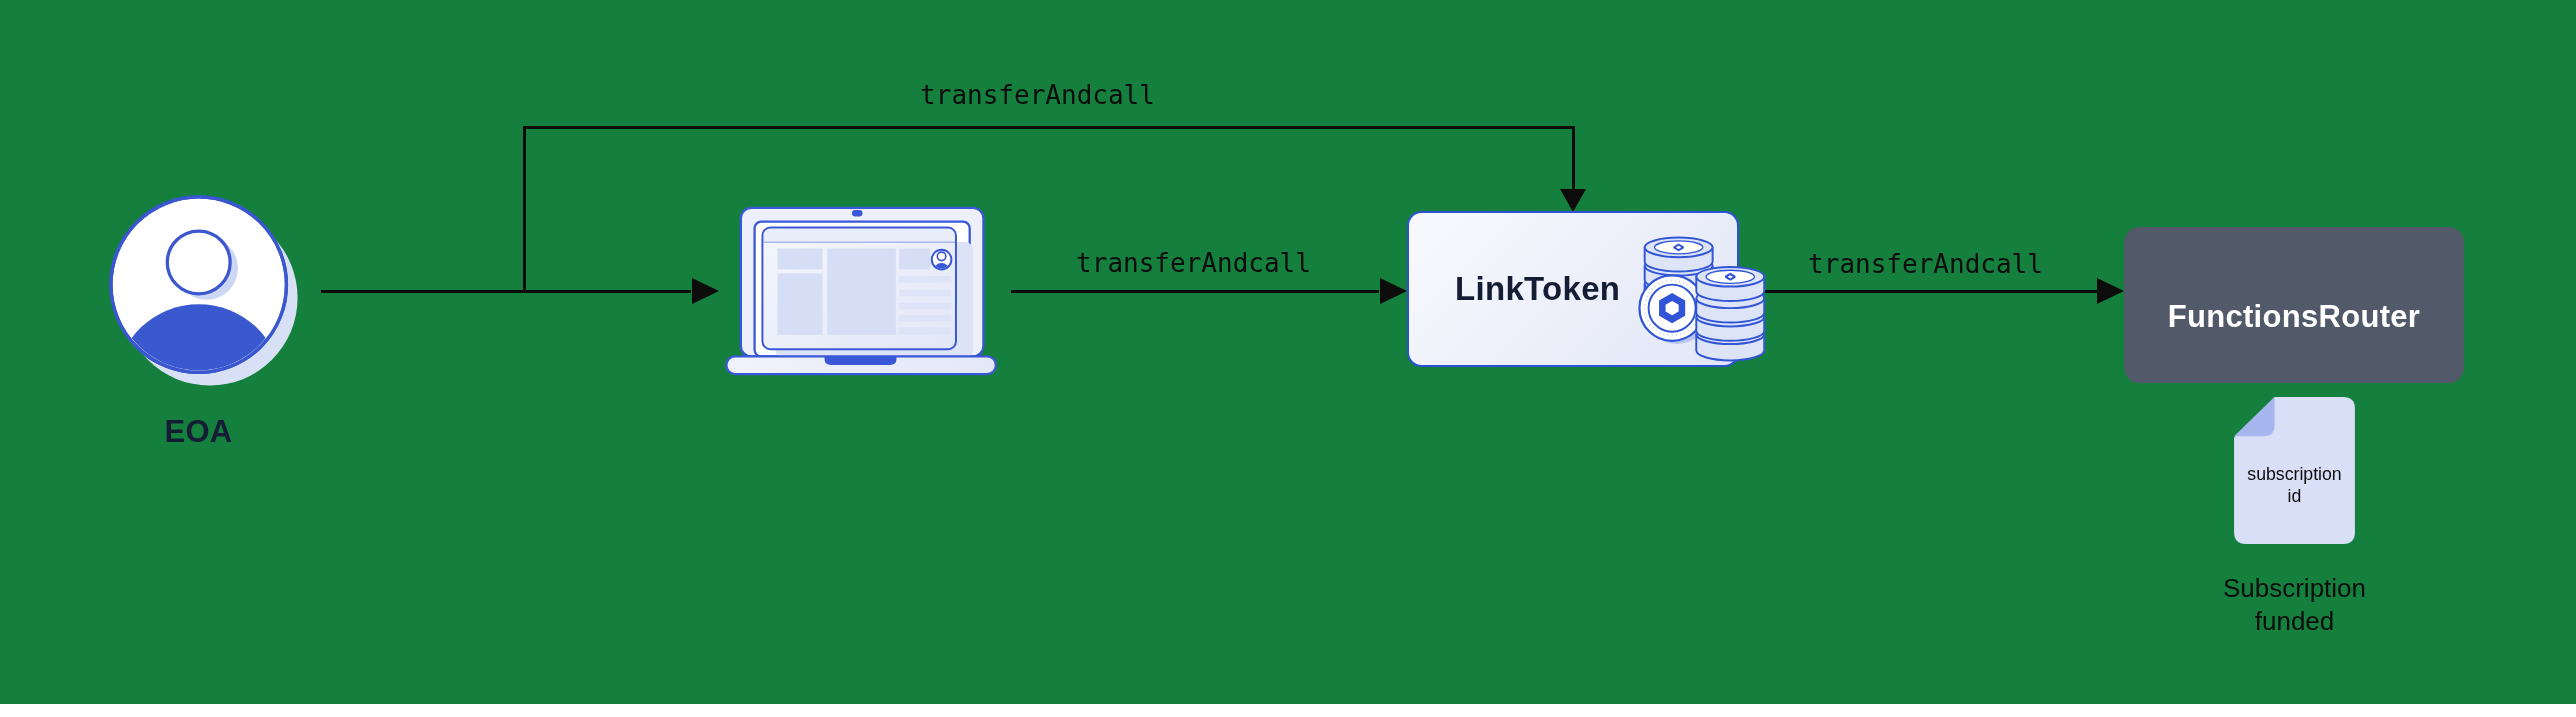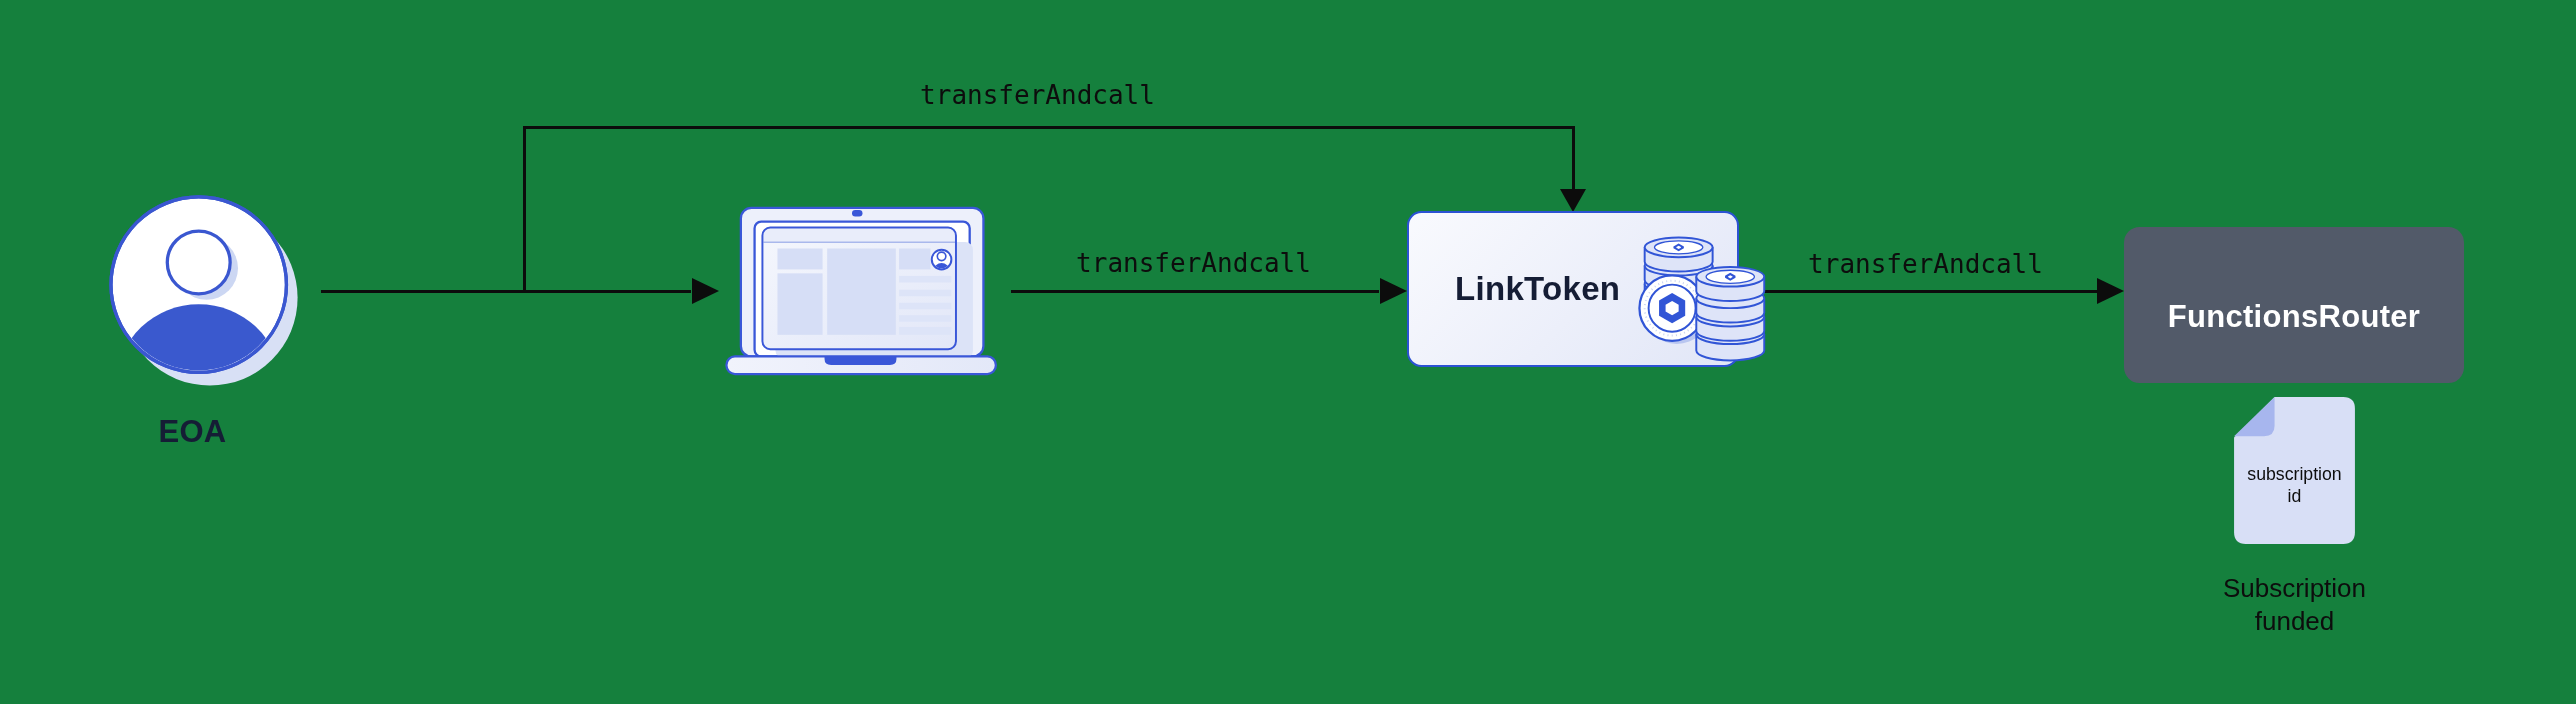--- a/index.html
+++ b/index.html
@@ -96,21 +96,21 @@
     <circle cx="154" cy="157" r="134" fill="#d8e0f5"></circle>
     <circle cx="137" cy="137" r="134" fill="#ffffff" stroke="#3a57d0" stroke-width="5"></circle>
     <circle cx="149" cy="112" r="48" fill="#ccd7f3"></circle>
     <circle cx="137" cy="103" r="48" fill="#ffffff" stroke="#3a57d0" stroke-width="5"></circle>
     <clipPath id="eoaClip">
         <circle cx="137" cy="137" r="131"></circle>
       </clipPath>
     <ellipse cx="137" cy="285" rx="124" ry="118" fill="#3a59ce" clip-path="url(#eoaClip)"></ellipse>
     <circle cx="137" cy="137" r="134" fill="none" stroke="#3a57d0" stroke-width="5"></circle>
   </svg>
-  <div class="node-label" style="left:94px;top:414px;width:197px;">EOA</div>
+  <div class="node-label" style="left:100px;top:414px;width:197px;">EOA</div>
 
   <svg class="illus" style="left:723px;top:206px;" width="275" height="170" viewBox="0 0 420 260">
     <defs>
       <linearGradient id="gBrowser" x1="0" y1="0" x2="1" y2="1">
         <stop offset="0" stop-color="#f5f7fd"></stop>
           <stop offset="1" stop-color="#e2e7f8"></stop>
       </linearGradient>
       <linearGradient id="gBase" x1="0" y1="0" x2="1" y2="0">
         <stop offset="0" stop-color="#f1f3fc"></stop>
           <stop offset="1" stop-color="#e3e8f8"></stop>

